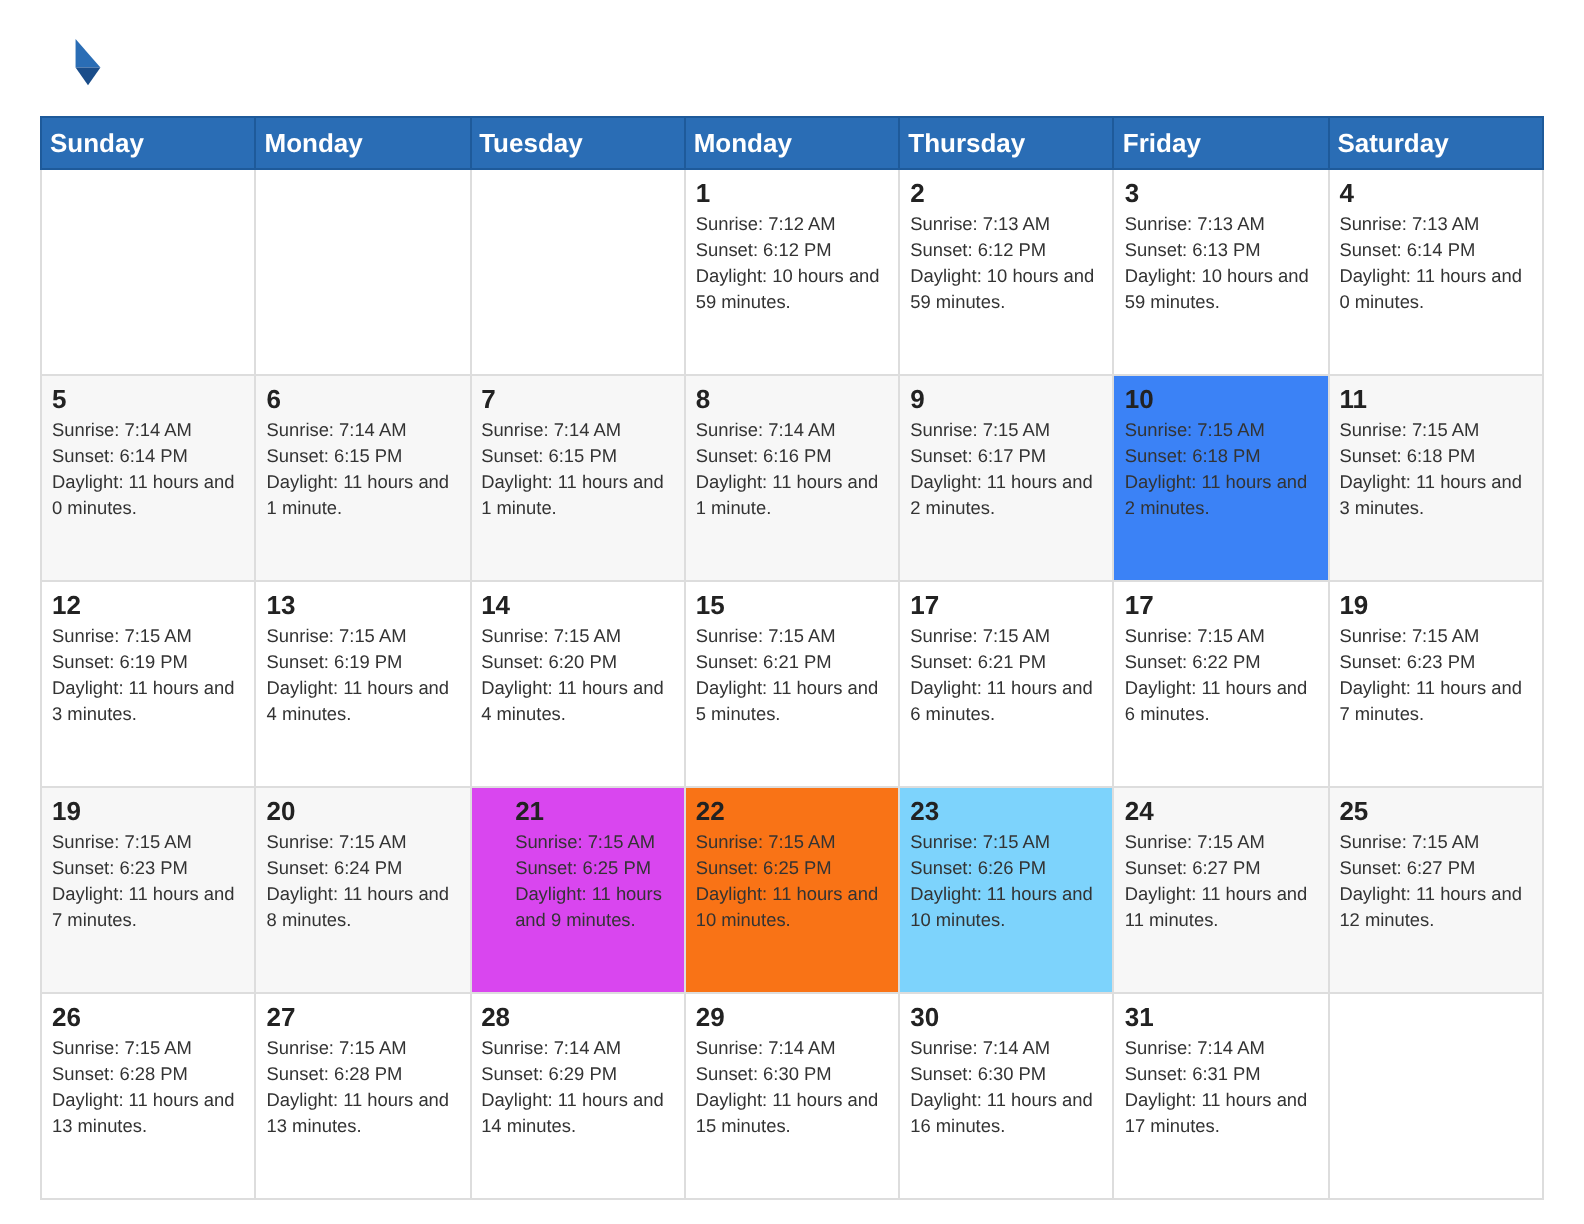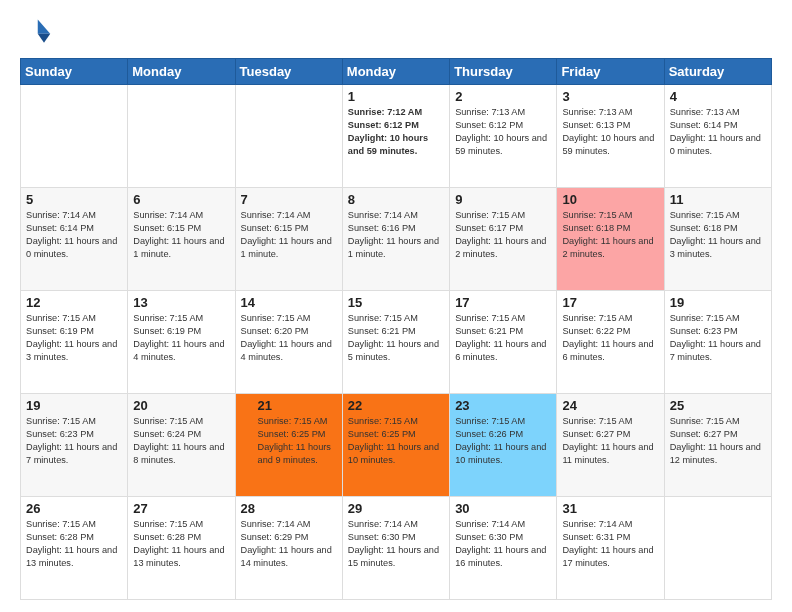--- a/index.html
+++ b/index.html
@@ -128,21 +128,21 @@
           <th>Saturday</th>
         </tr>
     </thead>
     <tbody id="calendar-body">
     <tr>
           <td class="empty-cell"></td>
           <td class="empty-cell"></td>
           <td class="empty-cell"></td>
           <td>
             <span class="day-number">1</span>
-            <div class="day-info" style="white-space: pre-line; font-weight: bold;">Sunrise: 7:12 AM
+            <div class="day-info" style="white-space: pre-line;">Sunrise: 7:12 AM
 Sunset: 6:12 PM
 Daylight: 10 hours and 59 minutes.</div>
           </td>
           <td>
             <span class="day-number">2</span>
             <div class="day-info" style="white-space: pre-line;">Sunrise: 7:13 AM
 Sunset: 6:12 PM
 Daylight: 10 hours and 59 minutes.</div>
           </td>
           <td>
@@ -182,21 +182,21 @@
             <div class="day-info" style="white-space: pre-line;">Sunrise: 7:14 AM
 Sunset: 6:16 PM
 Daylight: 11 hours and 1 minute.</div>
           </td>
           <td style="background: rgb(247, 247, 247);">
             <span class="day-number">9</span>
             <div class="day-info" style="white-space: pre-line;">Sunrise: 7:15 AM
 Sunset: 6:17 PM
 Daylight: 11 hours and 2 minutes.</div>
           </td>
-          <td style="background: #fca5a5;">
+          <td style="background: #3b82f6;">
             <span class="day-number">10</span>
             <div class="day-info" style="white-space: pre-line;">Sunrise: 7:15 AM
 Sunset: 6:18 PM
 Daylight: 11 hours and 2 minutes.</div>
           </td>
           <td style="background: rgb(247, 247, 247);">
             <span class="day-number">11</span>
             <div class="day-info" style="white-space: pre-line;">Sunrise: 7:15 AM
 Sunset: 6:18 PM
 Daylight: 11 hours and 3 minutes.</div>
@@ -252,21 +252,21 @@
             <div class="day-info" style="white-space: pre-line;">Sunrise: 7:15 AM
 Sunset: 6:23 PM
 Daylight: 11 hours and 7 minutes.</div>
           </td>
           <td style="background: rgb(247, 247, 247);">
             <span class="day-number">20</span>
             <div class="day-info" style="white-space: pre-line;">Sunrise: 7:15 AM
 Sunset: 6:24 PM
 Daylight: 11 hours and 8 minutes.</div>
           </td>
-          <td style="background: #f97316; padding-left: 22px;">
+          <td style="background: #d946ef; padding-left: 22px;">
             <span class="day-number">21</span>
             <div class="day-info" style="white-space: pre-line;">Sunrise: 7:15 AM
 Sunset: 6:25 PM
 Daylight: 11 hours and 9 minutes.</div>
           </td>
           <td style="background: #f97316;">
             <span class="day-number">22</span>
             <div class="day-info" style="white-space: pre-line;">Sunrise: 7:15 AM
 Sunset: 6:25 PM
 Daylight: 11 hours and 10 minutes.</div>

